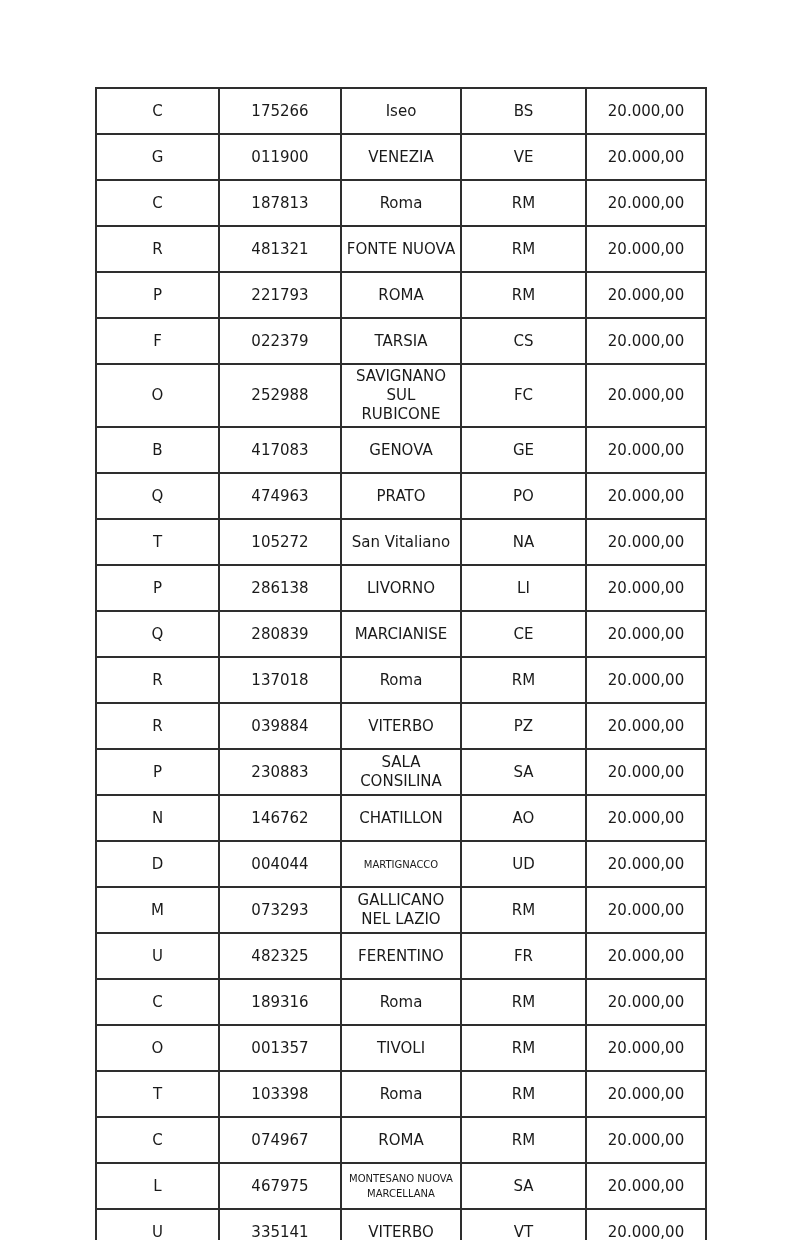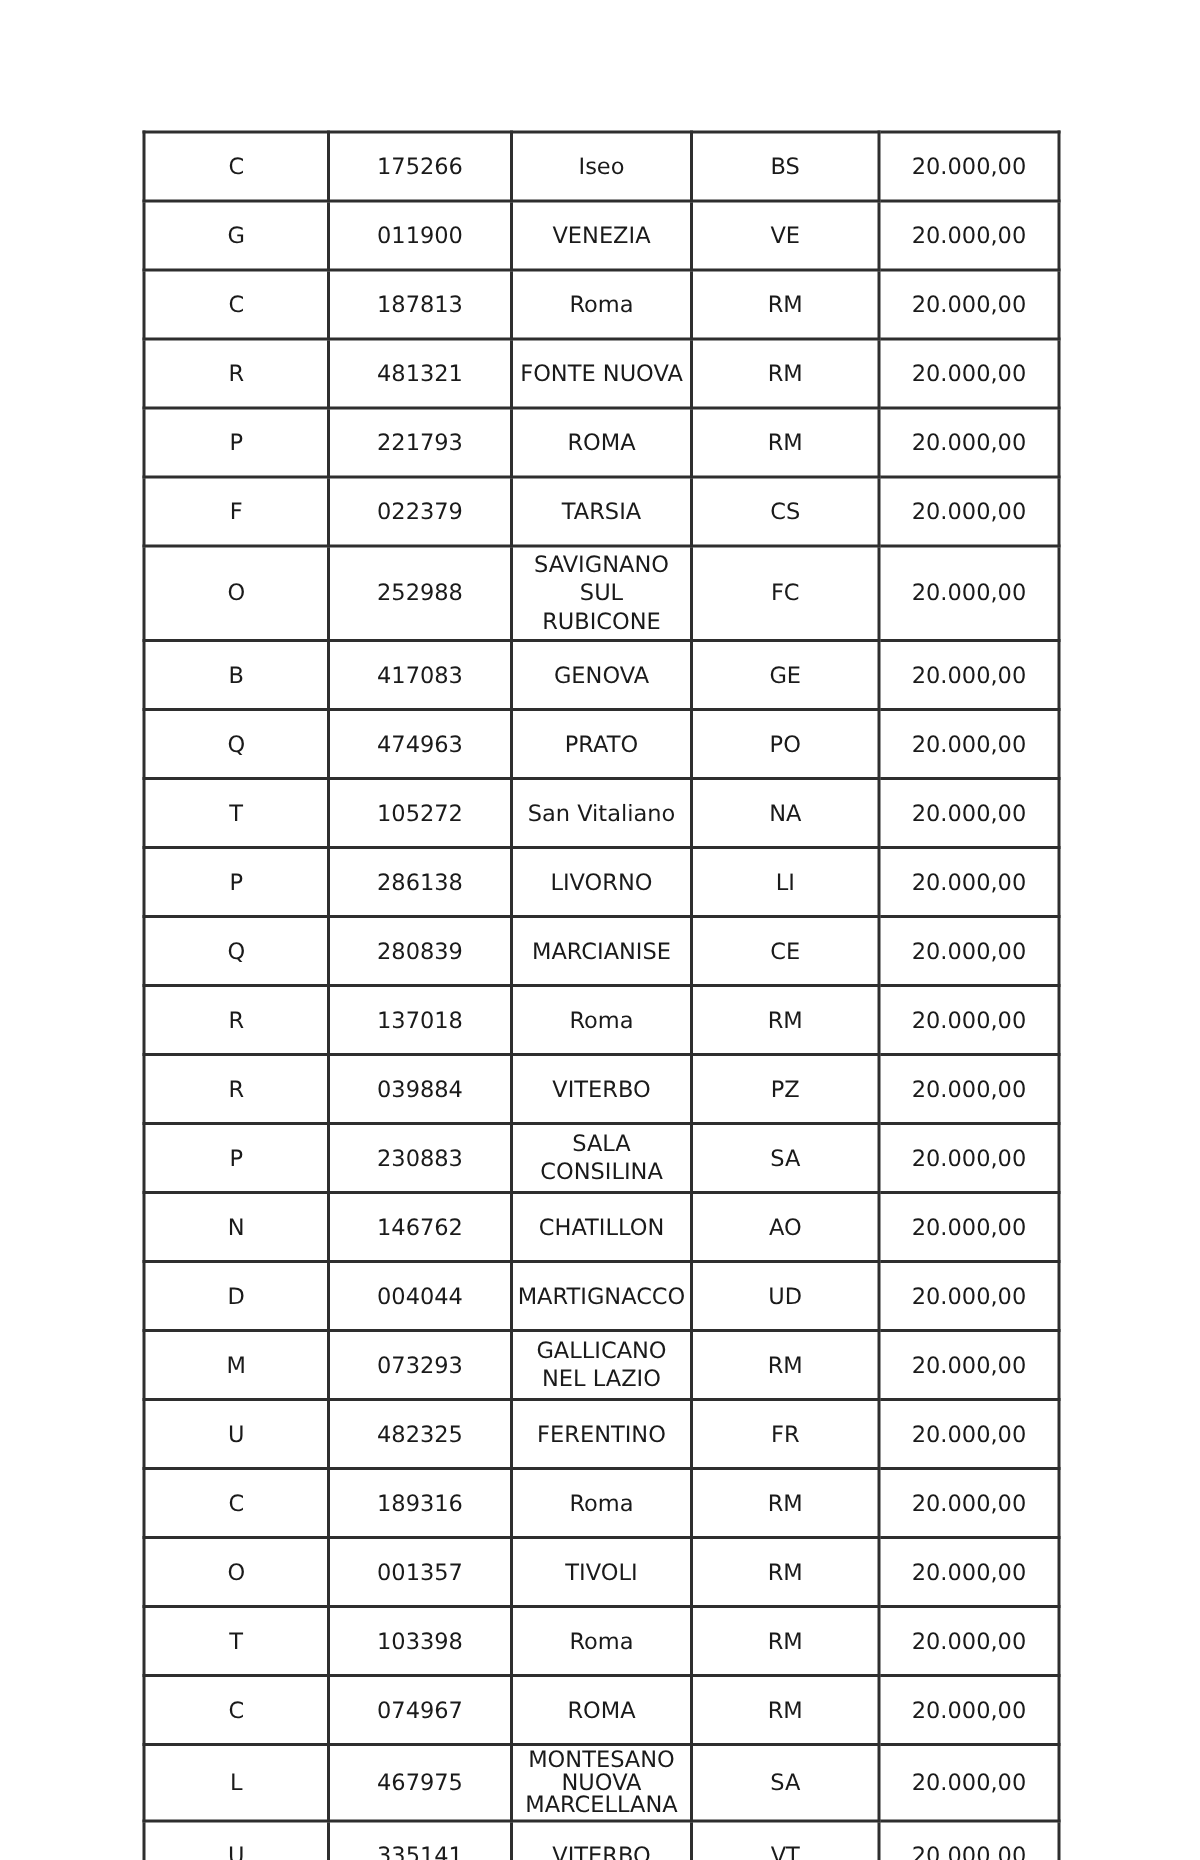--- a/index.html
+++ b/index.html
@@ -27,21 +27,21 @@
     text-align: center;
     vertical-align: middle;
     font-size: 15px;
     line-height: 19px;
     height: 40px;
     padding: 2px 3px;
     overflow: hidden;
     word-wrap: break-word;
   }
   table.data-table td.small {
-    font-size: 15px;
+    font-size: 10px;
     line-height: 15px;
     border-radius: 18px;
   }
 </style>
 </head>
 <body>
 
 <div class="table-wrap">
   <table class="data-table">
     <colgroup>

